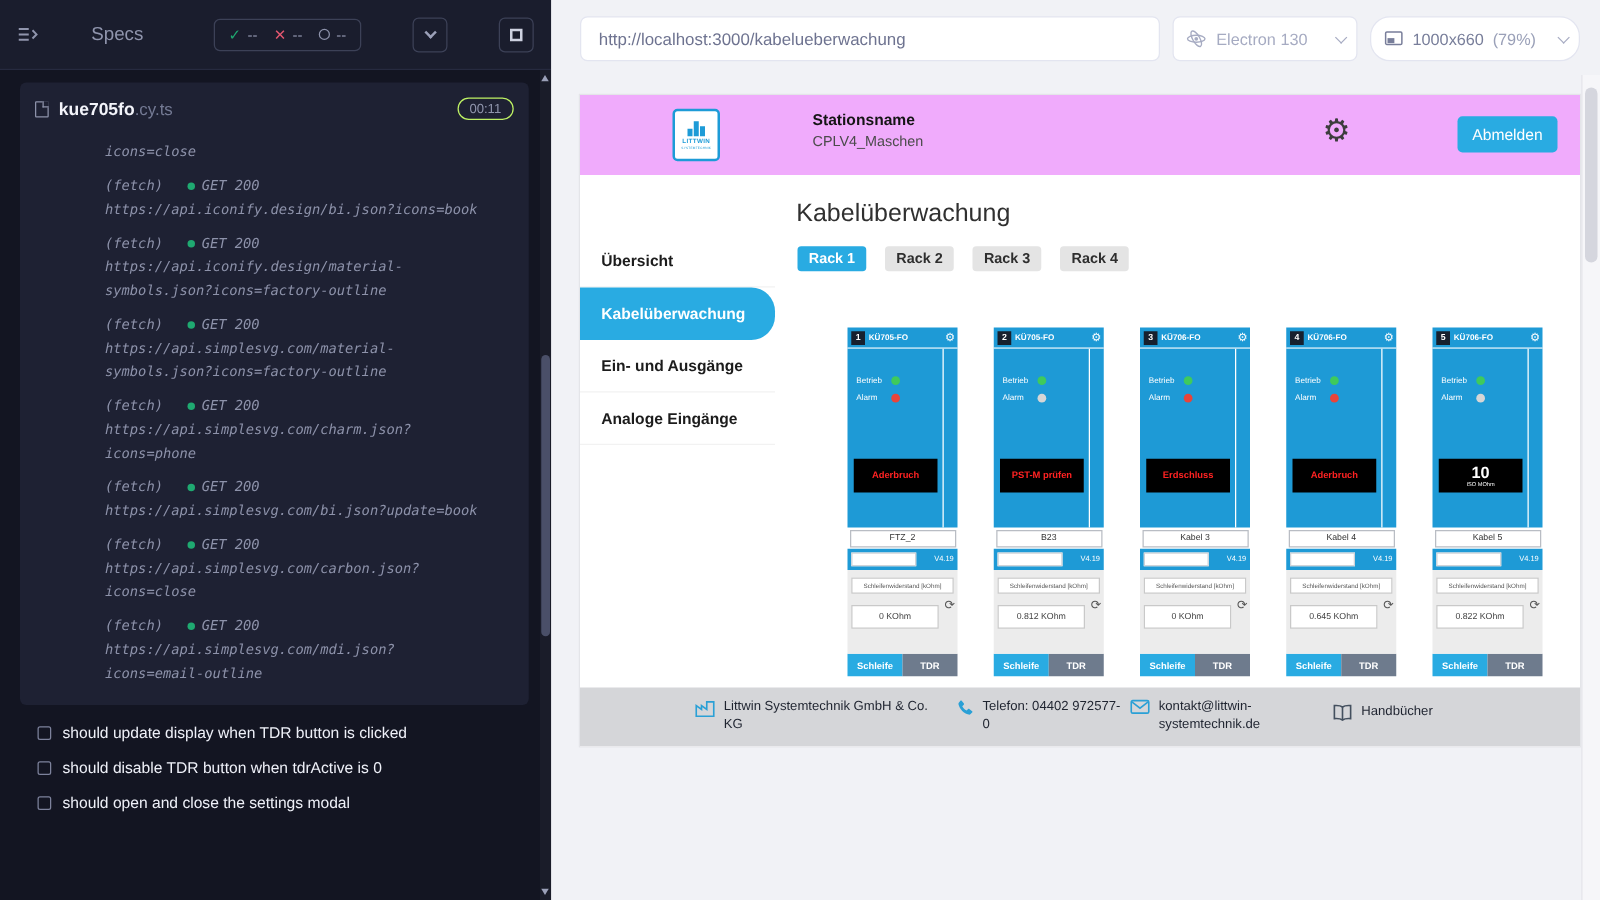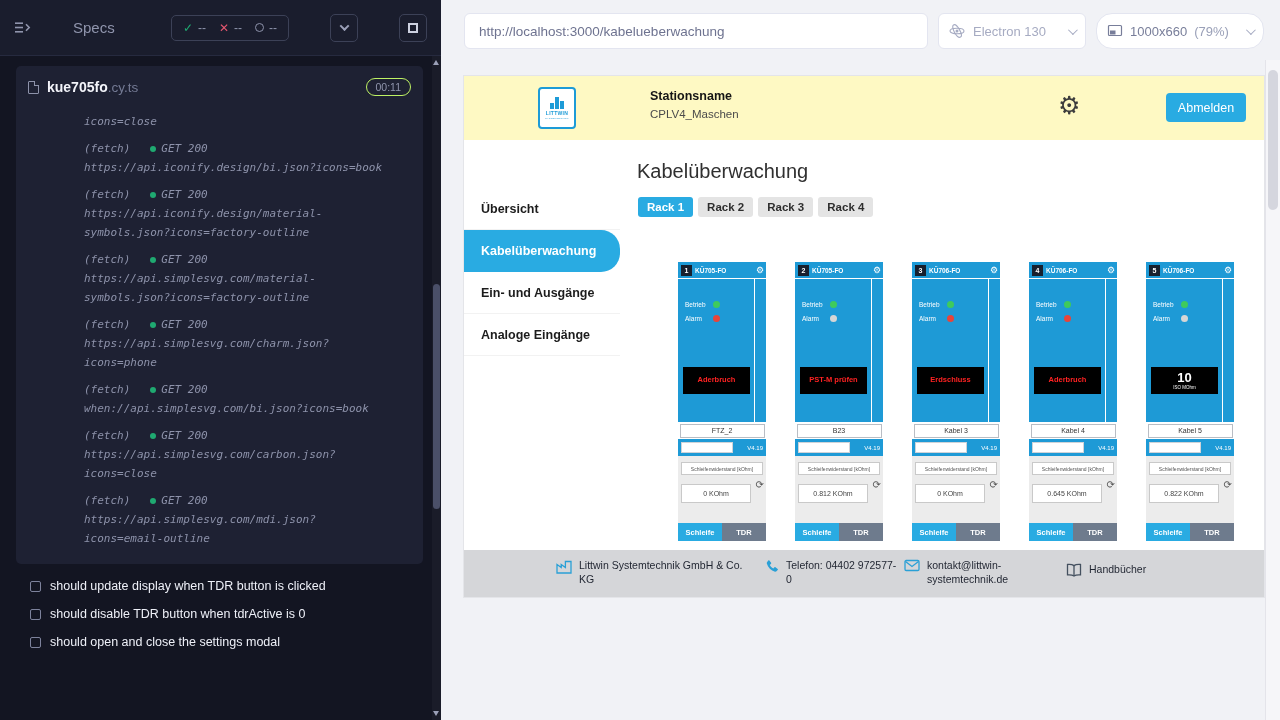--- a/index.html
+++ b/index.html
@@ -52,40 +52,40 @@
   .browser-select { position:absolute; left:497px; top:13px; width:148px; height:36px; background:#fff; border:1px solid #e3e5f0; border-radius:6px; display:flex; align-items:center; padding:0 10px; gap:8px; color:#a6abc2; font-size:13px; cursor:pointer; }
   .viewport-box { position:absolute; left:655px; top:13px; width:168px; height:36px; background:#fff; border:1px solid #e3e5f0; border-radius:16px; display:flex; align-items:center; padding:0 10px; gap:7px; color:#787e9a; font-size:13px; cursor:pointer; }
   .zoom-pct { color:#9aa0b8; }
   .sel-chev { margin-left:auto; width:7px; height:7px; border-right:1.6px solid #a6abc2; border-bottom:1.6px solid #a6abc2; transform:rotate(45deg) translateY(-2px); }
 
   .page-scroll { position:absolute; right:0; top:60px; width:15px; height:660px; background:#f6f6f9; border-left:1px solid #e4e4ea; }
   .page-thumb { position:absolute; left:2px; right:2px; top:10px; height:140px; background:#d5d6de; border-radius:6px; }
 
   
   #aut { position:absolute; left:23px; top:76px; width:800px; height:521px; background:#fff; overflow:hidden; box-shadow:0 0 0 1px rgba(0,0,0,0.05); }
-  .app-header { position:absolute; left:0; top:0; width:800px; height:64px; background:#fef9c3; }
+  .app-header { position:absolute; left:0; top:0; width:800px; height:64px; background:#f0abfc; }
   .logo-box { position:absolute; left:74px; top:11px; width:38px; height:42px; background:#fff; border:2px solid #1d9bd7; border-radius:4px; display:flex; flex-direction:column; align-items:center; justify-content:center; gap:1px; }
   .logo-bars { display:flex; align-items:flex-end; gap:1.5px; height:12px; }
   .logo-bars i { width:3.5px; background:#1d9bd7; display:block; }
   .lb1 { height:6px; } .lb2 { height:12px; } .lb3 { height:8px; }
   .logo-t1 { font-size:5px; font-weight:bold; color:#1d9bd7; letter-spacing:0.3px; }
   .logo-t2 { font-size:2.5px; color:#1d9bd7; letter-spacing:0.2px; }
   .station { position:absolute; left:186px; top:13px; }
   .station-label { font-size:12.5px; font-weight:bold; color:#151515; }
   .station-value { font-size:11.5px; color:#4b4b4b; margin-top:5px; }
   .hdr-gear { position:absolute; left:594px; top:17px; font-size:25px; line-height:1; color:#3c3c3c; cursor:pointer; }
   .logout-btn { position:absolute; right:18px; top:17px; width:80px; height:29px; background:#29abe2; color:#fff; border:none; border-radius:4px; font-size:12.5px; font-weight:500; font-family:"Liberation Sans", sans-serif; cursor:pointer; }
 
   .app-nav { position:absolute; left:0; top:64px; width:156px; height:410px; background:#fff; padding-top:48px; }
   .nav-item { height:42px; display:flex; align-items:center; padding-left:17px; font-size:12.5px; font-weight:600; color:#1c1c1c; border-bottom:1px solid #f2f2f2; cursor:pointer; }
   .nav-item.active { background:#29abe2; color:#fff; border-radius:0 19px 19px 0; border-bottom:none; }
 
   .app-main { position:absolute; left:156px; top:64px; width:644px; height:410px; }
   .app-title { margin:20px 0 0 17px; font-size:20px; font-weight:500; color:#303030; }
-  .tabs { margin:14px 0 0 18px; display:flex; gap:5px; }
+  .tabs { margin:14px 0 0 18px; display:flex; gap:15px; }
   .tab { padding:4px 9px; font-size:11.5px; font-weight:bold; border-radius:3px; background:#e4e4e4; color:#2e2e2e; cursor:pointer; }
   .tab.active { background:#29abe2; color:#fff; }
   #cards { margin:45px 0 0 58px; display:flex; gap:29px; }
 
   .card { width:88px; }
   .c-head { height:17px; background:#1e9ad6; display:flex; align-items:center; border-bottom:1px solid #fff; }
   .c-num { width:11px; height:11px; background:#17202e; color:#fff; font-size:7px; font-weight:bold; display:flex; align-items:center; justify-content:center; margin-left:3px; flex:none; }
   .c-model { color:#fff; font-size:6.5px; font-weight:bold; margin-left:3px; white-space:nowrap; }
   .c-gear { margin-left:auto; margin-right:2px; color:#fff; font-size:9px; line-height:1; cursor:pointer; }
   .c-body { height:143px; background:#1e9ad6; position:relative; }
@@ -216,21 +216,21 @@
     <div class="entry-url">https://api.simplesvg.com/charm.json?icons=phone</div>
   </div>
           <div class="entry">
     <div class="line1">
       <span class="e-prefix">(fetch)</span>
       <span class="e-status">
                 <span class="e-dot"></span>
                 <span>GET 200</span>
               </span>
     </div>
-    <div class="entry-url">when://api.simplesvg.com/bi.json?icons=book</div>
+    <div class="entry-url">https://api.simplesvg.com/bi.json?update=book</div>
   </div>
           <div class="entry">
     <div class="line1">
       <span class="e-prefix">(fetch)</span>
       <span class="e-status">
                 <span class="e-dot"></span>
                 <span>GET 200</span>
               </span>
     </div>
     <div class="entry-url">https://api.simplesvg.com/carbon.json?icons=close</div>

